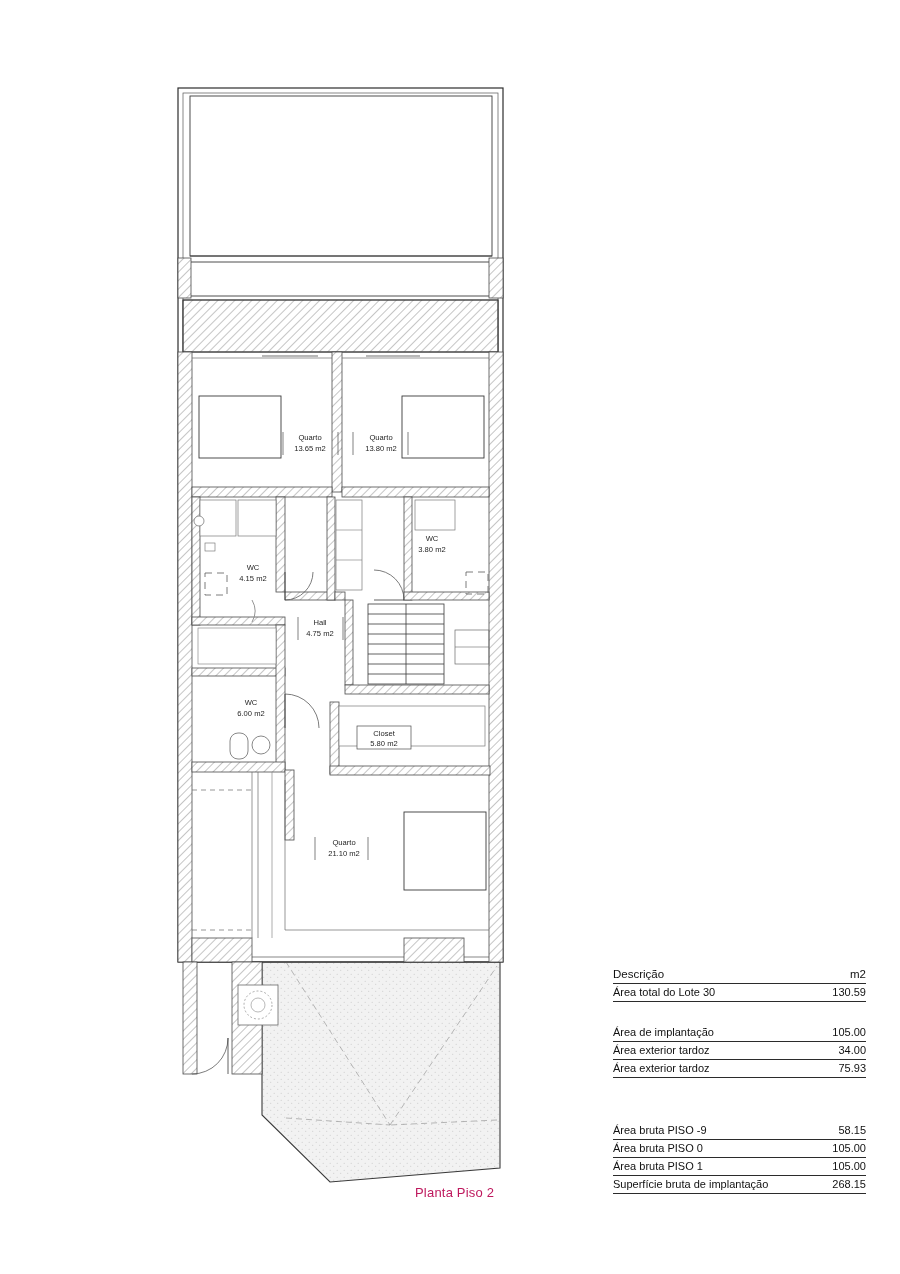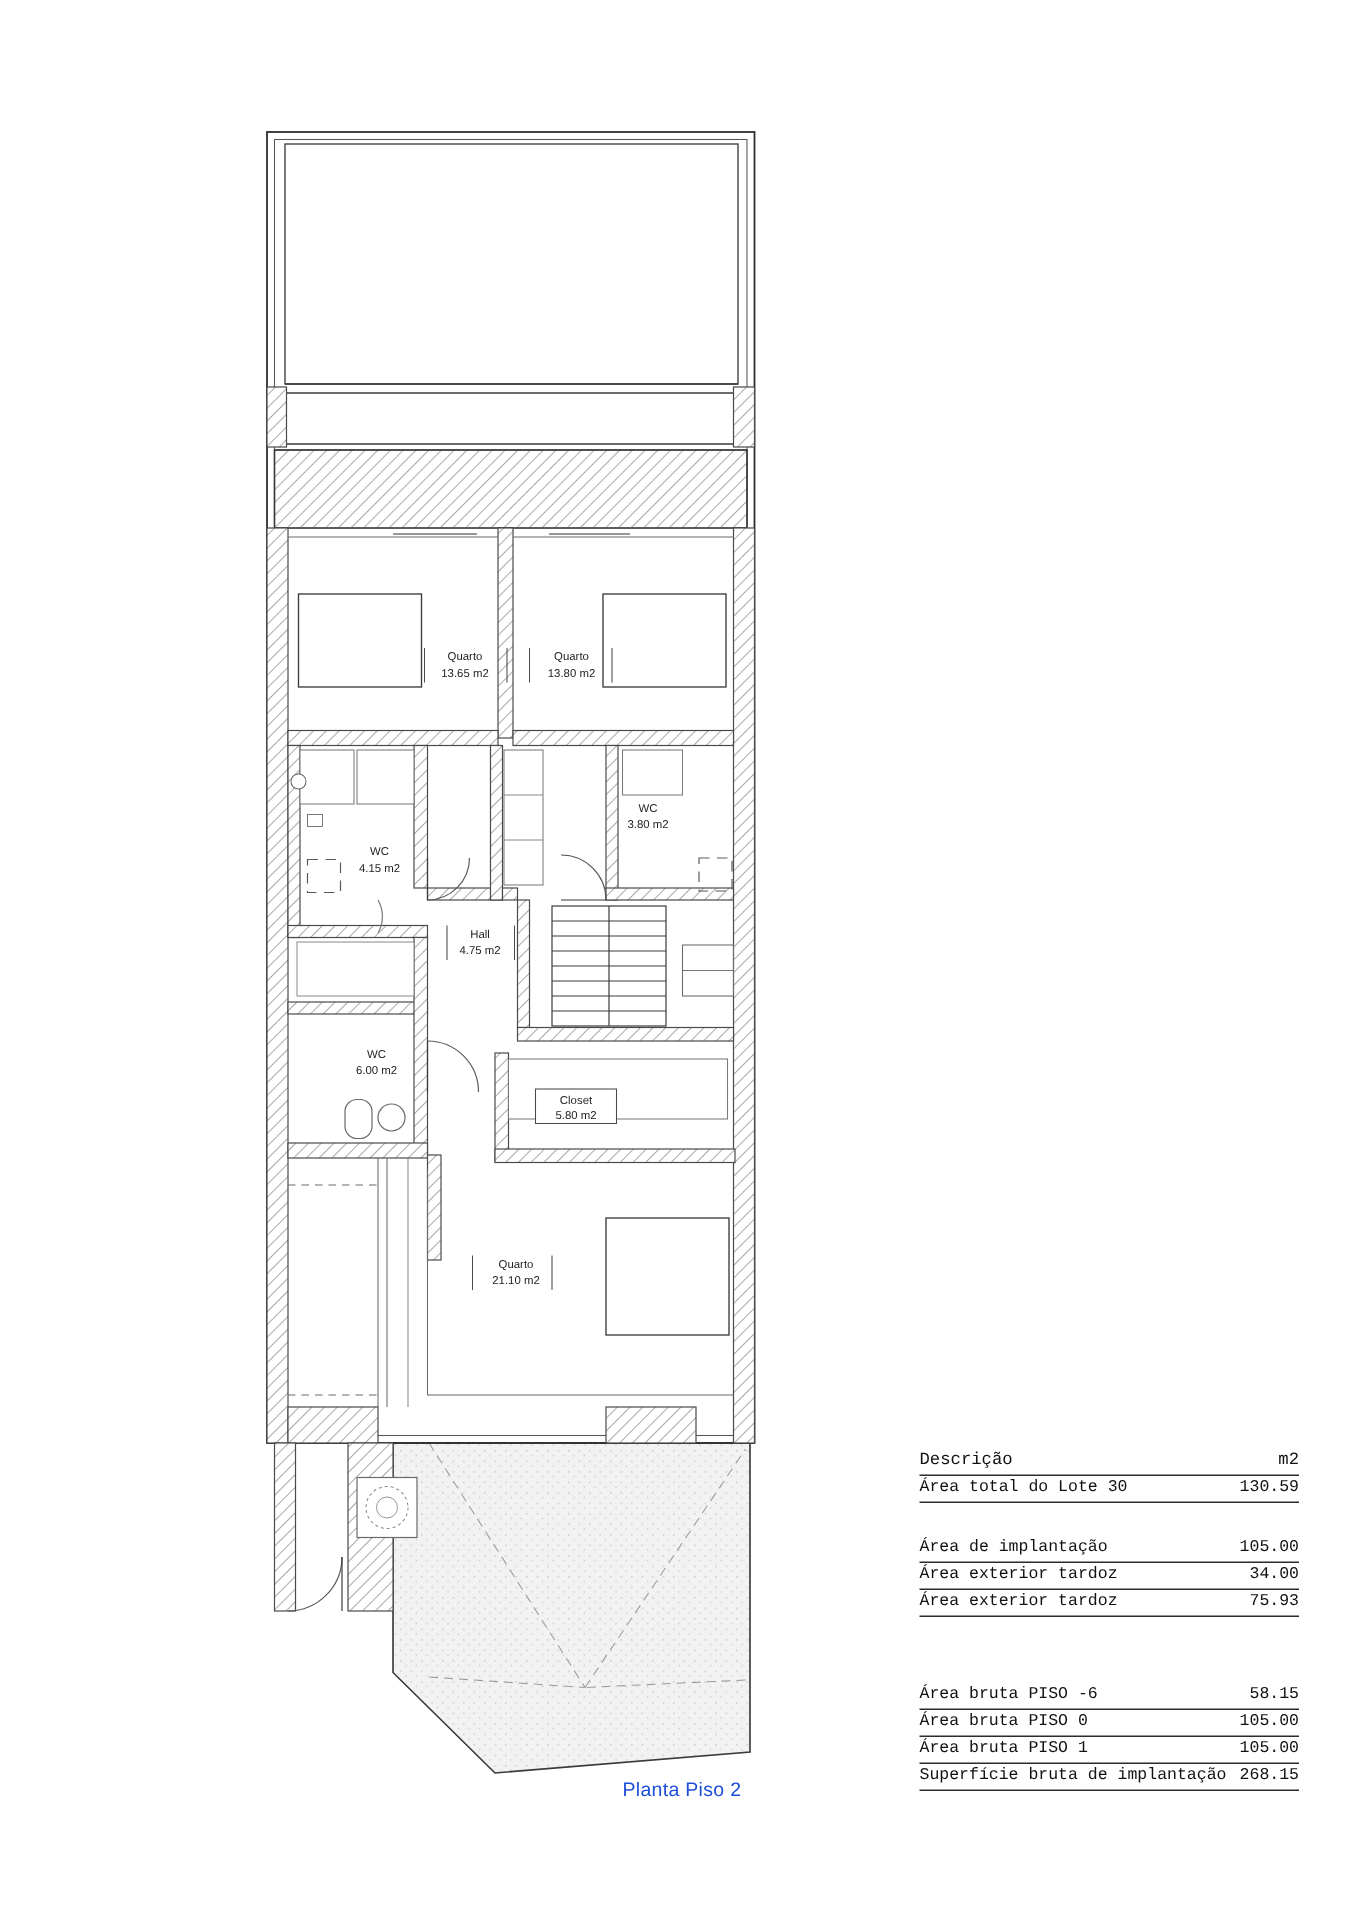--- a/index.html
+++ b/index.html
@@ -24,39 +24,38 @@
     width: 900px;
     height: 1274px;
   }
 
   .plan-caption {
     position: absolute;
     left: 415px;
     top: 1185px;
     font-size: 13px;
     letter-spacing: .2px;
-    color: #1d4ed8;
+    color: #be185d;
   }
 
   
   #areas-table {
     position: absolute;
     left: 613px;
     top: 966px;
     width: 253px;
     font-size: 11px;
     color: #111;
   }
   #areas-table .row {
     display: flex;
     justify-content: space-between;
     align-items: baseline;
     padding: 1px 0 2px 0;
     line-height: 14px;
-    font-family: Liberation Mono, monospace;
   }
   #areas-table .row .lbl { white-space: nowrap; }
   #areas-table .row .val { white-space: nowrap; }
   #areas-table .rule {
     border-bottom: 1px solid #2b2b2b;
     height: 0;
     margin: 0;
   }
   #areas-table .gap {
     height: 22px;
@@ -305,21 +304,21 @@
   <div class="row">
     <span class="lbl">Área exterior tardoz</span>
     <span class="val">75.93</span>
   </div>
   <div class="rule"></div>
 
   <div class="gap"></div>
   <div class="gap"></div>
 
   <div class="row">
-    <span class="lbl">Área bruta PISO -6</span>
+    <span class="lbl">Área bruta PISO -9</span>
     <span class="val">58.15</span>
   </div>
   <div class="rule"></div>
   <div class="row">
     <span class="lbl">Área bruta PISO 0</span>
     <span class="val">105.00</span>
   </div>
   <div class="rule"></div>
   <div class="row">
     <span class="lbl">Área bruta PISO 1</span>

